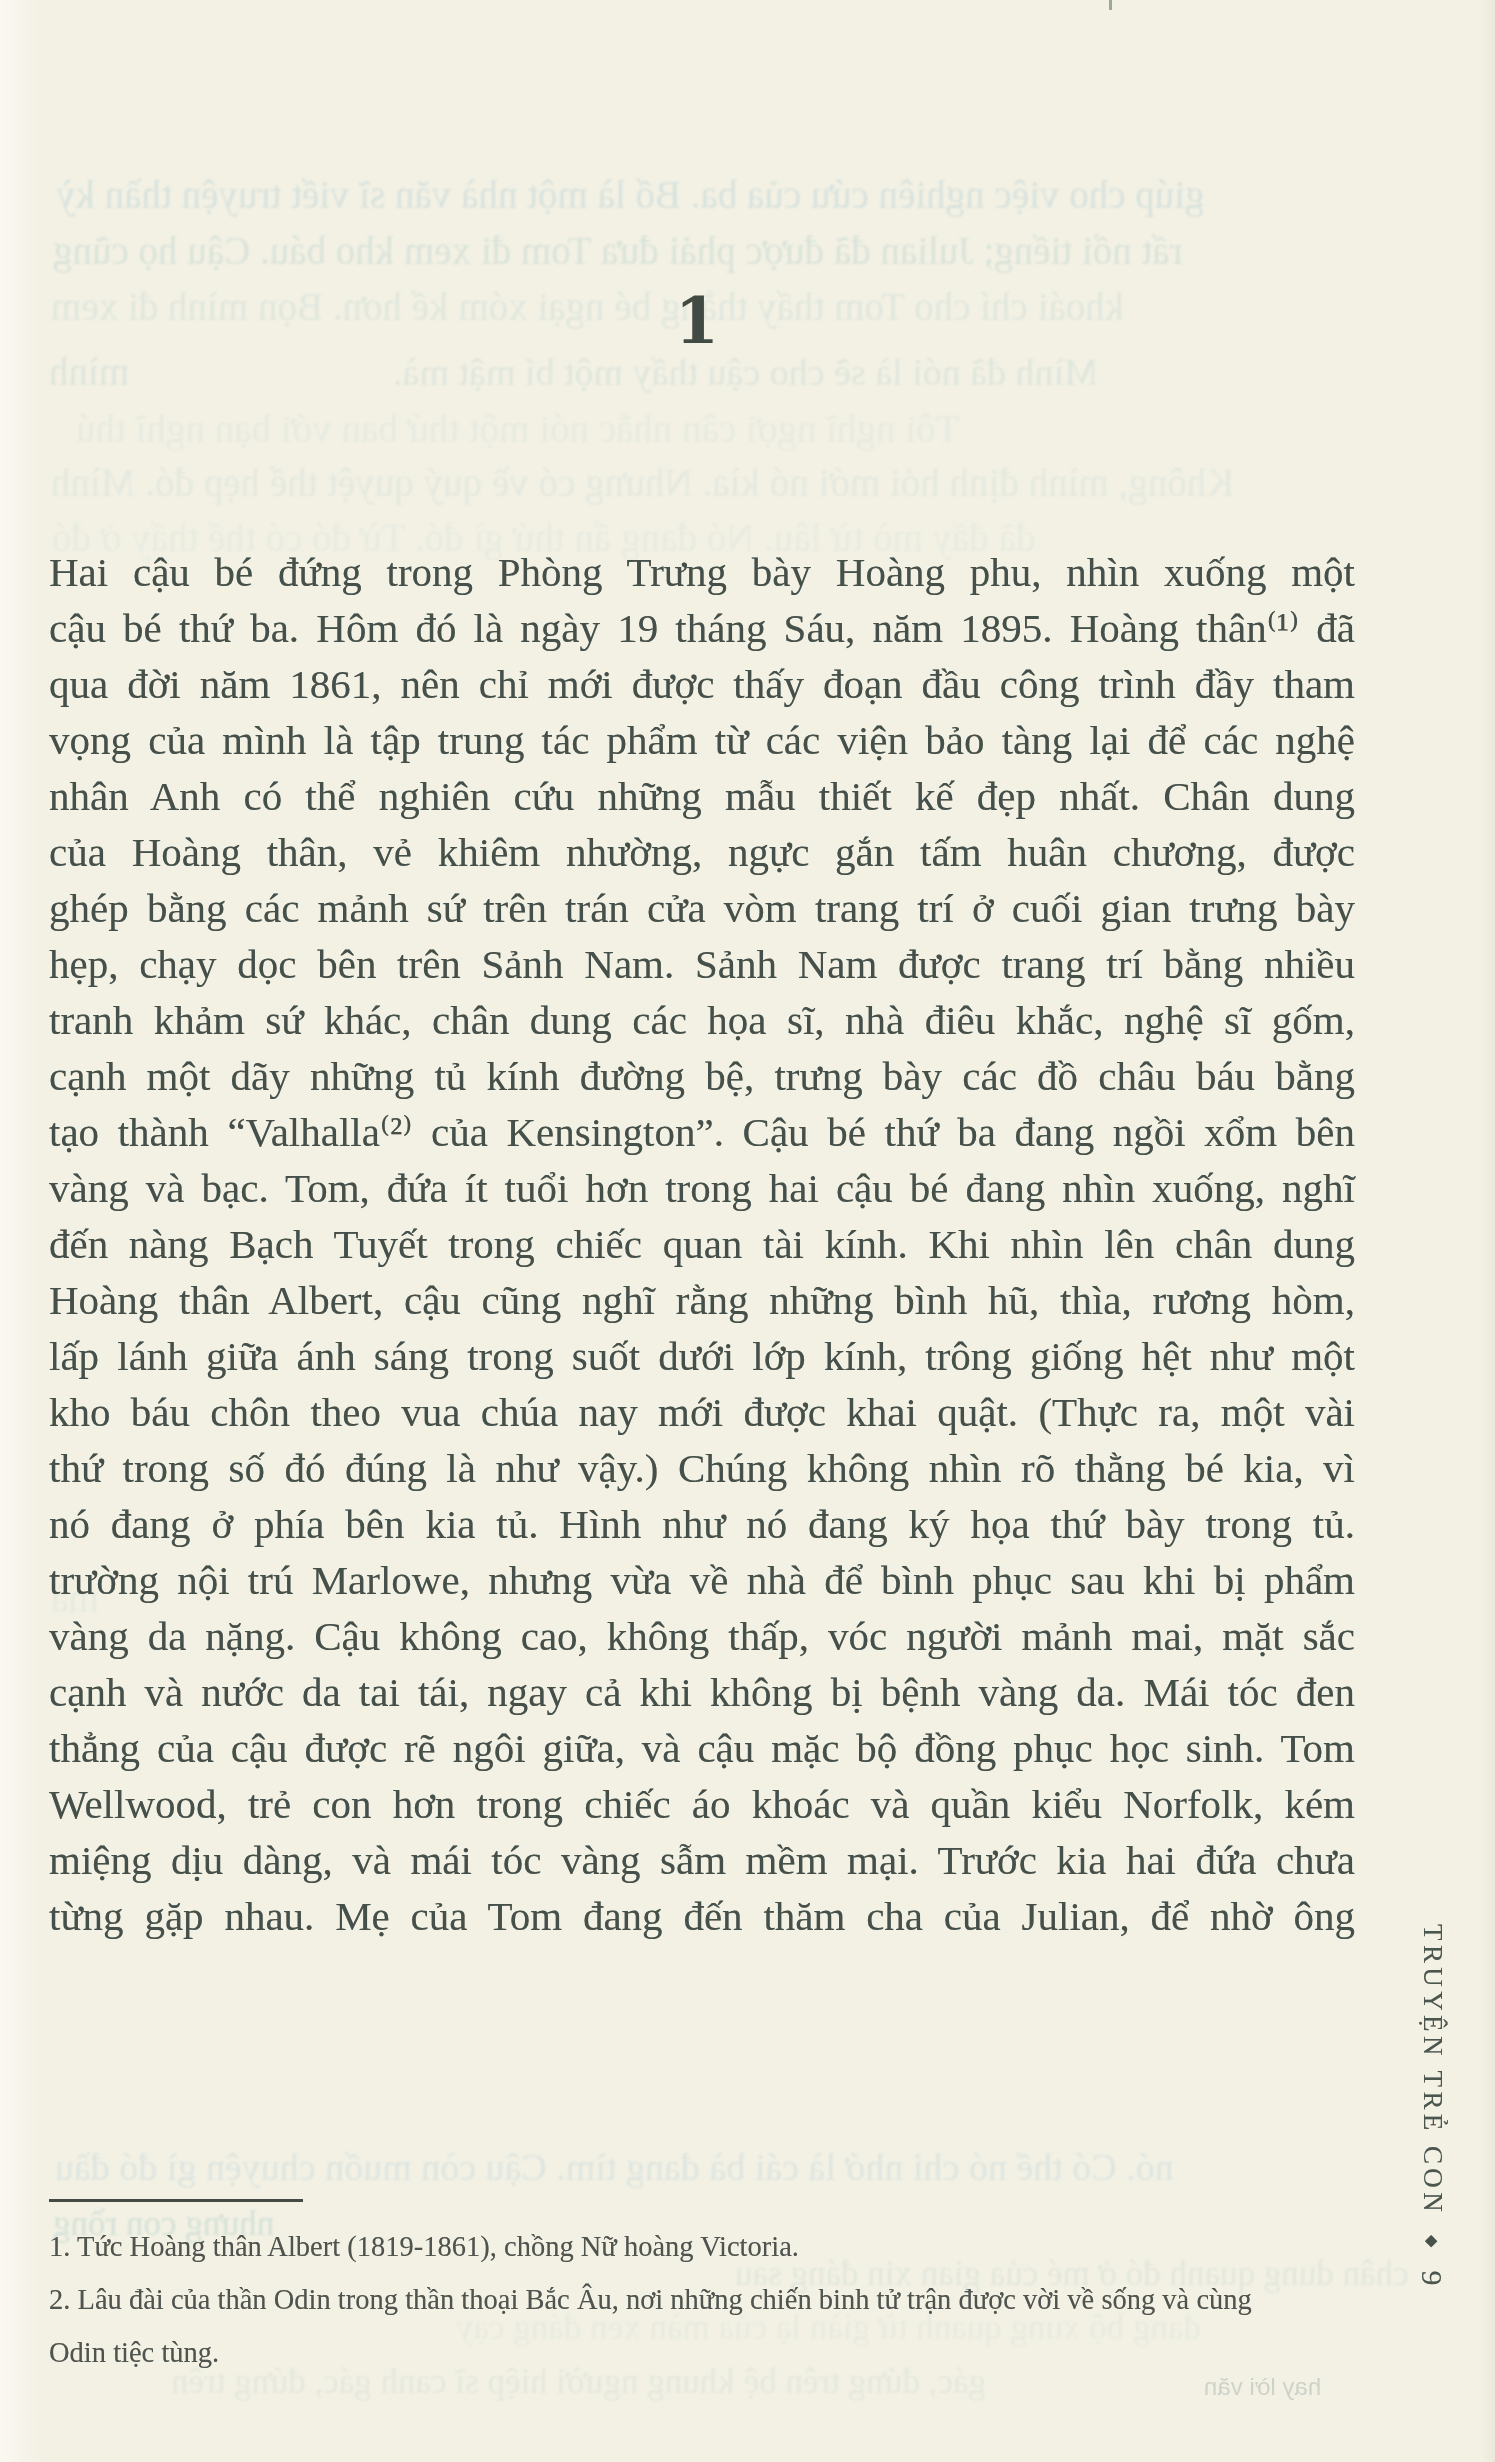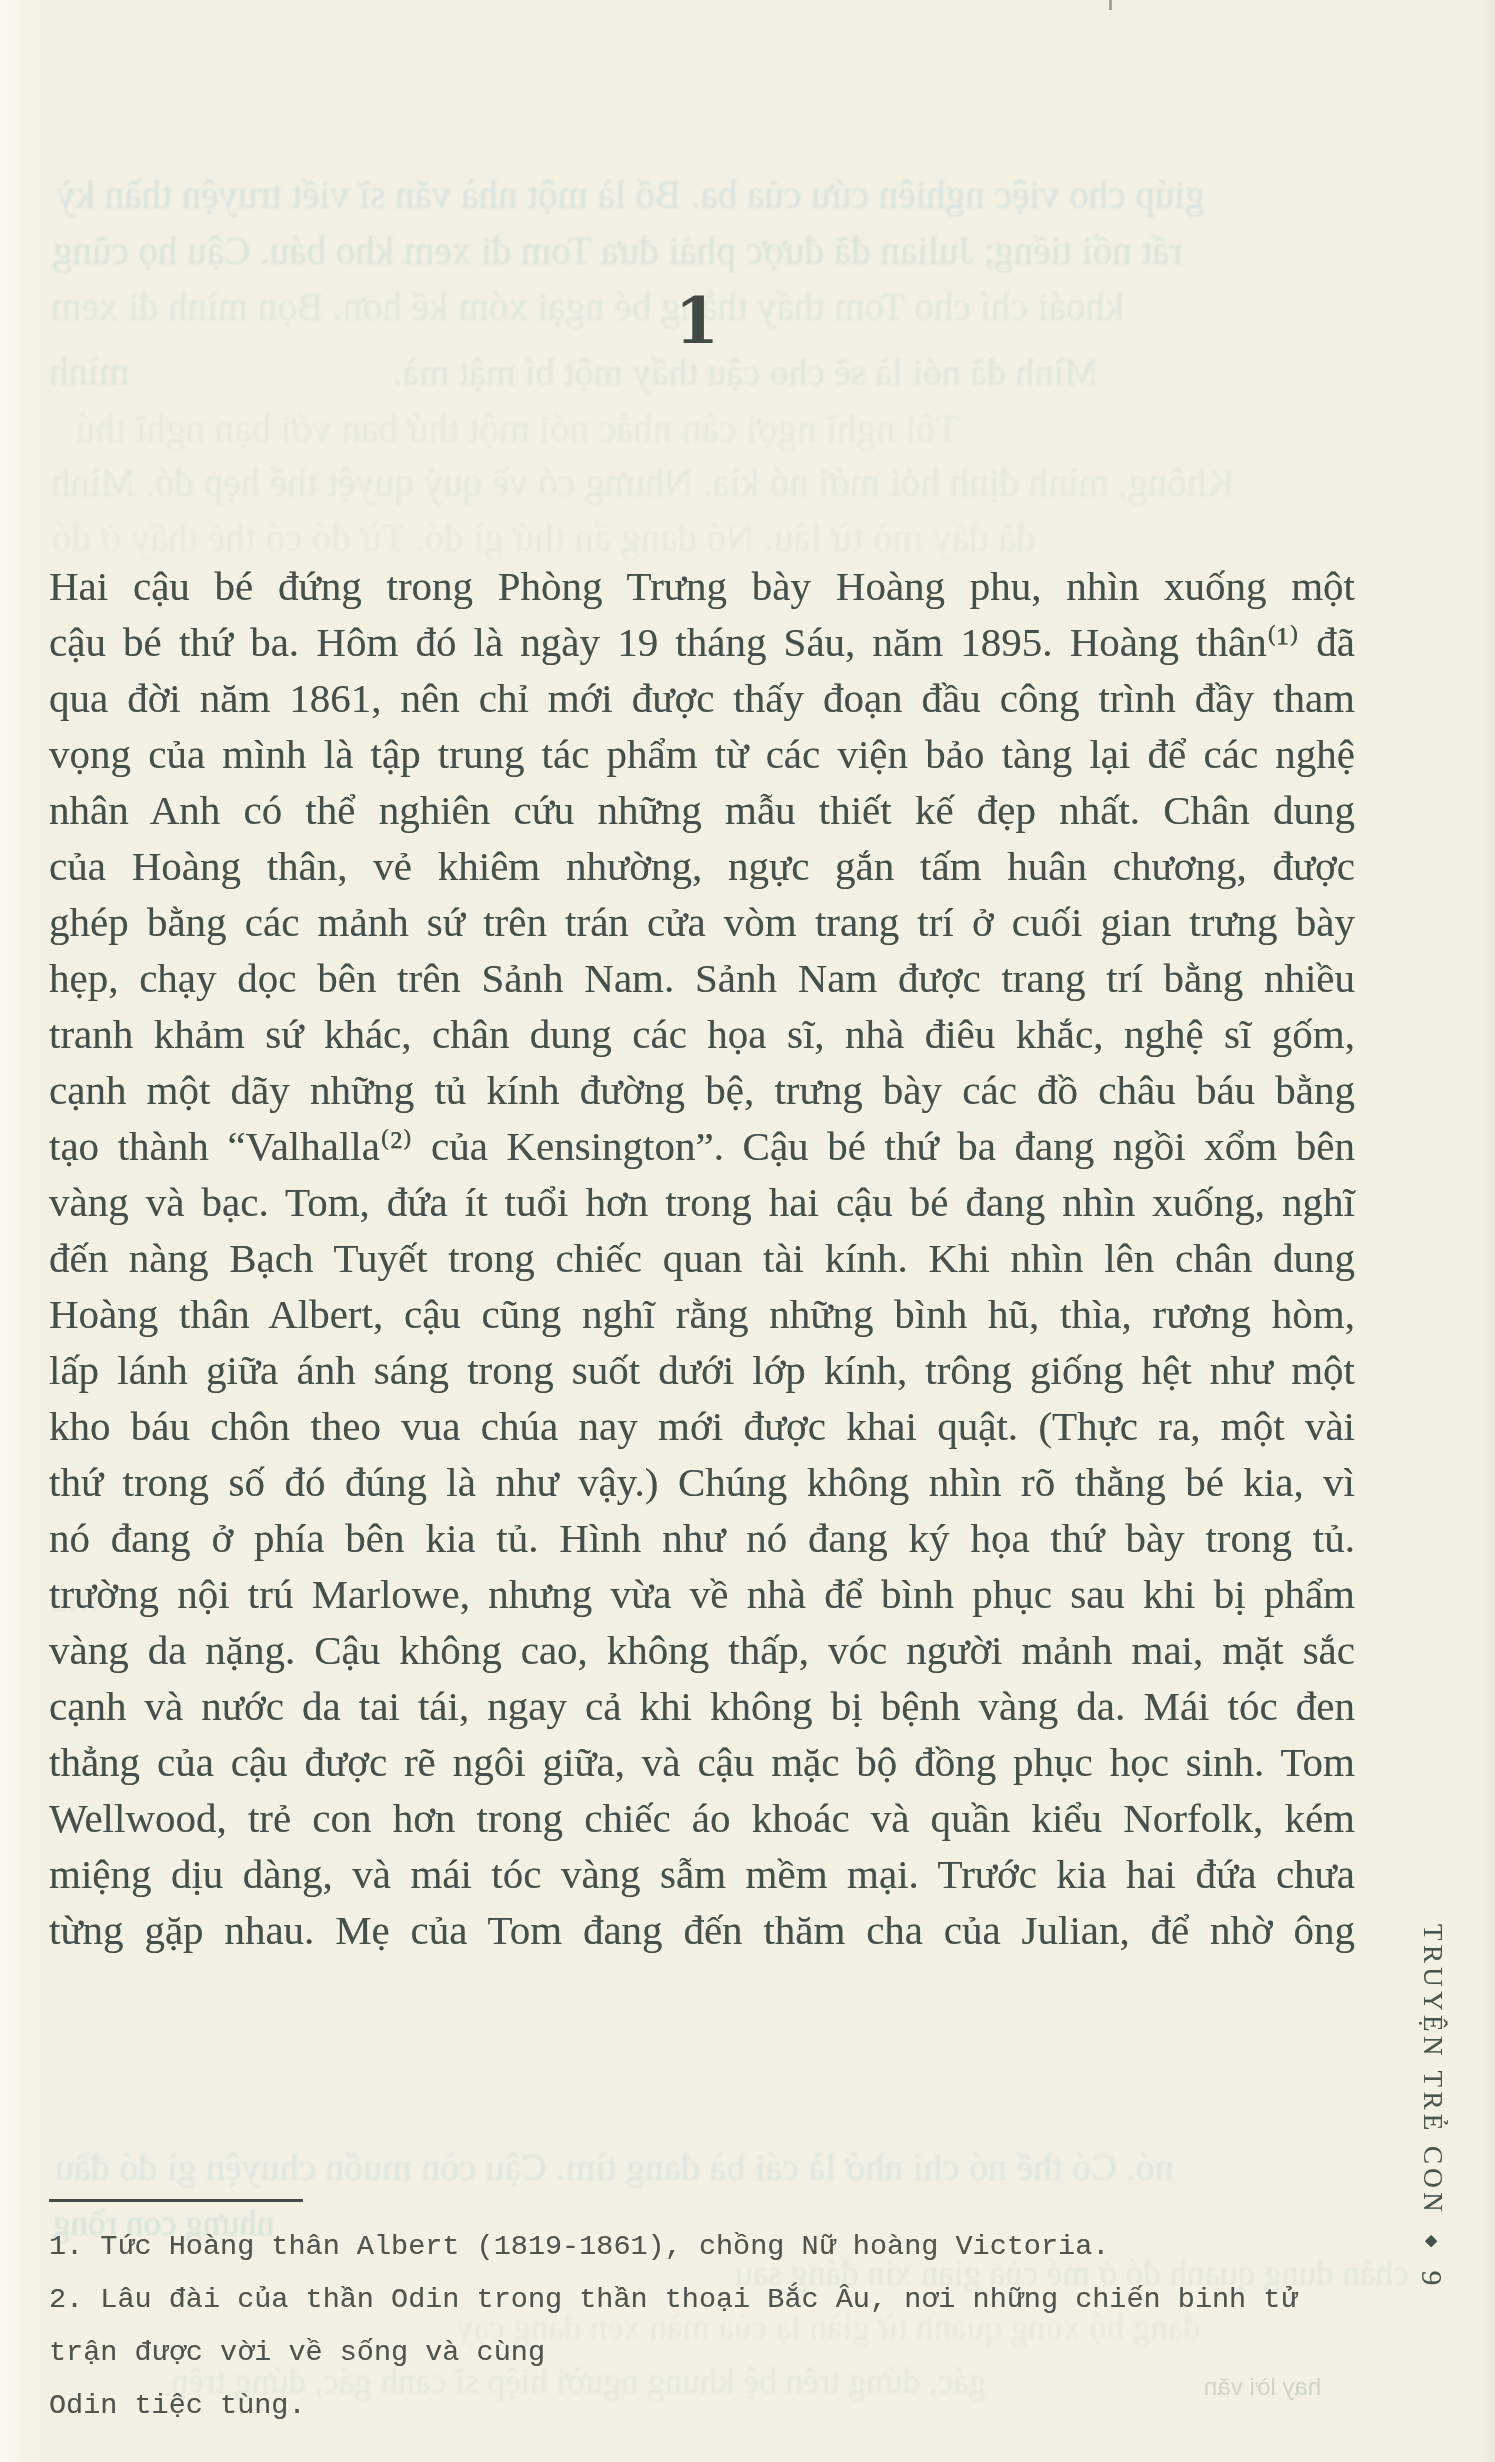--- a/index.html
+++ b/index.html
@@ -45,39 +45,39 @@
   .chapter-number {
     position: absolute; left: 659px; top: 290px; width: 76px;
     text-align: center;
     font-family: "DejaVu Serif", "Liberation Serif", serif;
     font-weight: bold;
     font-size: 63px; line-height: 1;
     color: #414b44;
   }
   
   .body-text {
-    position: absolute; left: 49px; top: 558px; width: 1306px;
+    position: absolute; left: 49px; top: 544px; width: 1306px;
     font-size: 41px; line-height: 56px;
     color: #46504a;
     text-shadow: 0 0 0.6px rgba(70,80,74,.45);
   }
   .body-text .line {
     text-align: justify;
     text-align-last: justify;
     height: 56px; overflow: visible;
   }
   .body-text .line.indent { text-indent: 77px; }
   
   .footnote-rule {
     position: absolute; left: 49px; top: 2199px; width: 254px; height: 3.2px;
     background: #454a44;
   }
   .footnotes {
     position: absolute; left: 49px; top: 2220px; width: 1309px;
-    font-family: Liberation Mono, monospace;
+    font-family: Liberation Serif, serif;
     font-size: 28.5px; line-height: 53px;
     color: #4f544f;
     text-shadow: 0 0 0.6px rgba(79,84,79,.4);
   }
   
   .sidebar { position: absolute; left: 1411px; top: 1924px; width: 43px; height: 456px; }
   .sidebar-inner {
     position: absolute; left: 0; top: 0; width: 456px; height: 43px;
     transform-origin: 0 0;
     transform: rotate(90deg) translateY(-43px);

